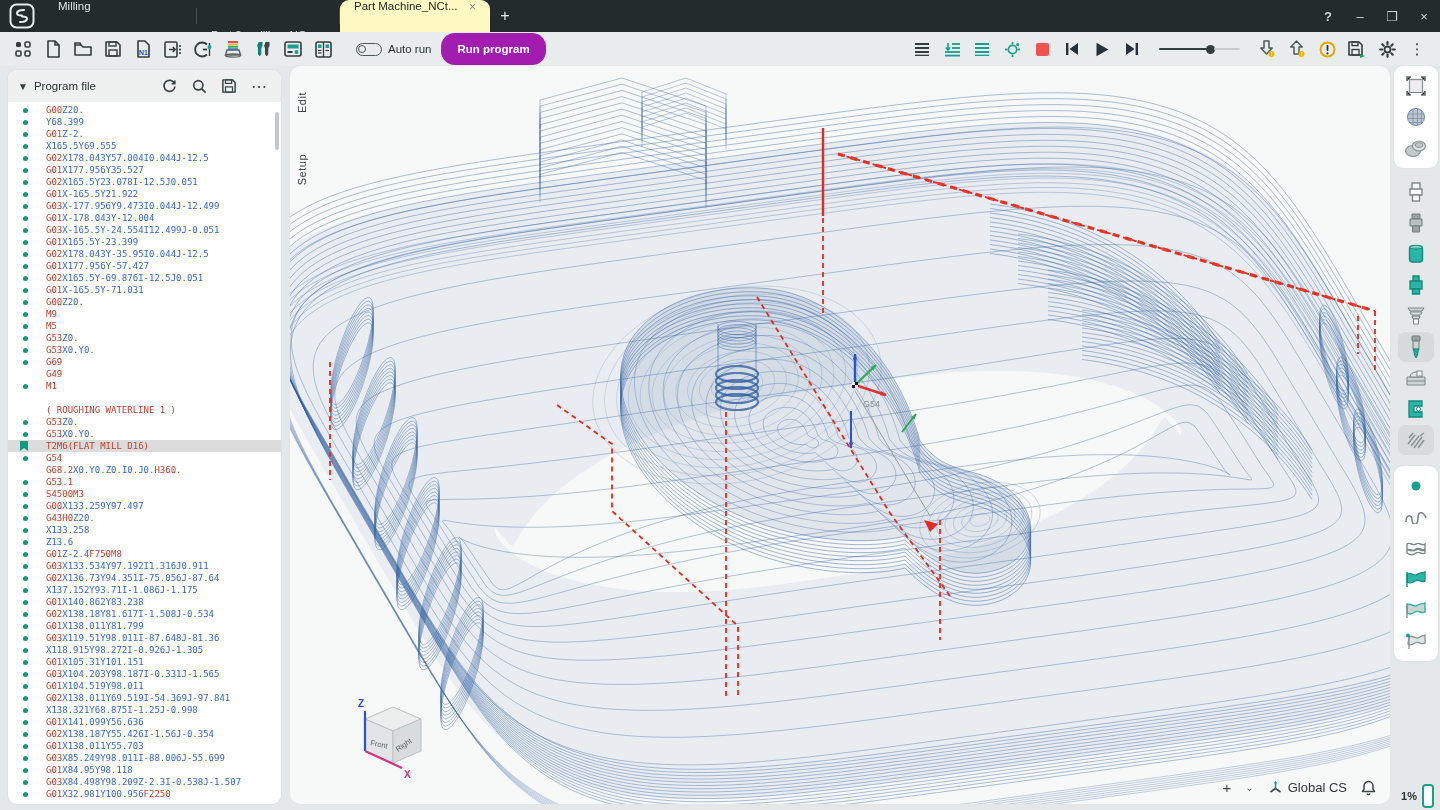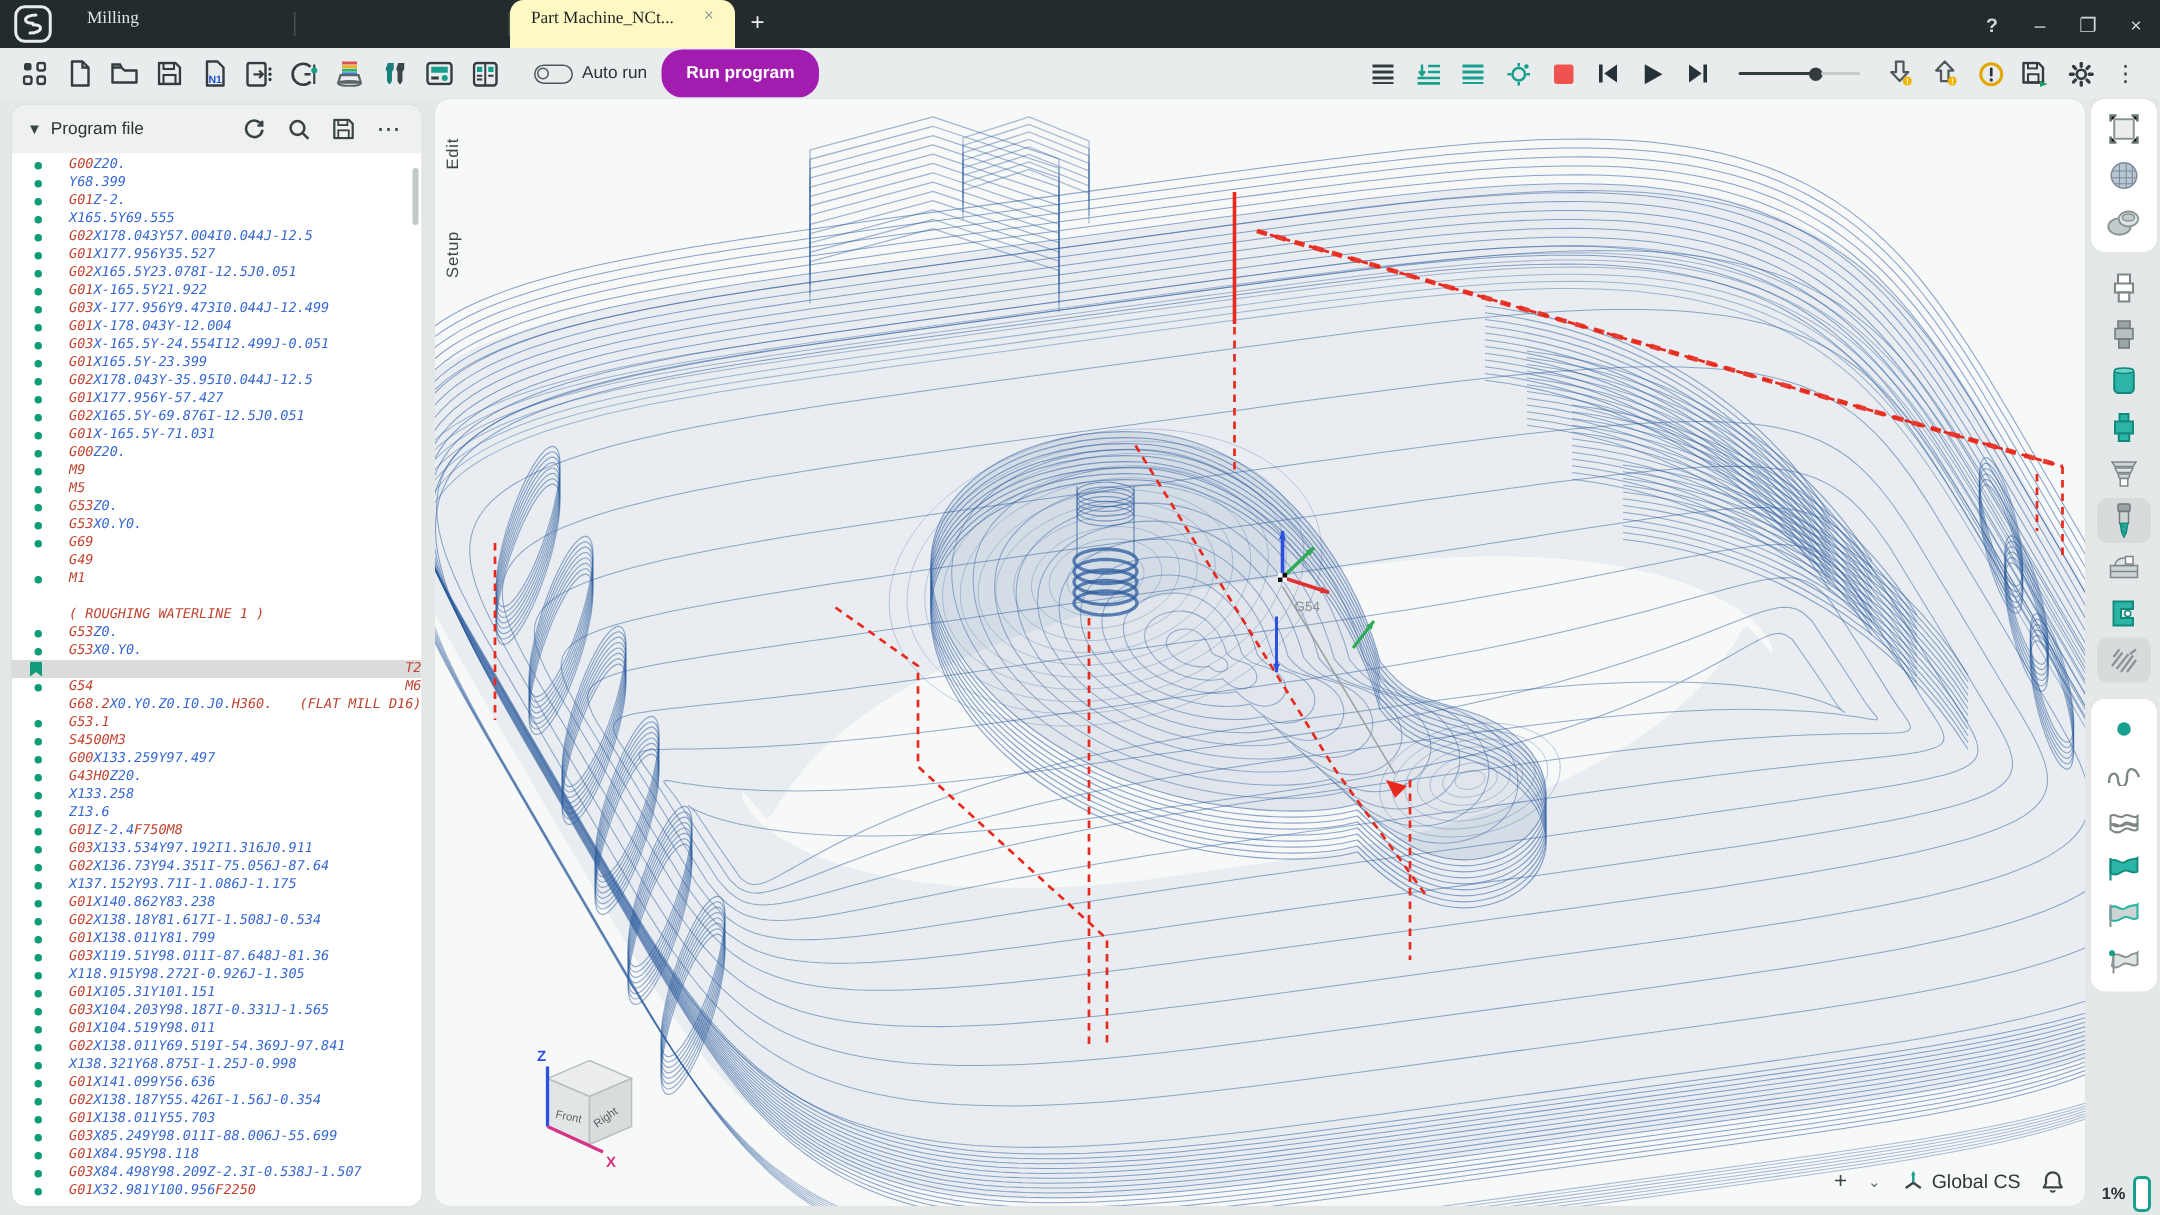--- a/index.html
+++ b/index.html
@@ -3,22 +3,22 @@
 <meta charset="utf-8">
 <style>
   * { margin:0; padding:0; box-sizing:border-box; }
   html,body { width:1440px; height:810px; overflow:hidden;
     font-family:"Liberation Sans", sans-serif; background:#e5e8e8; }
 
   
   .titlebar { position:absolute; left:0; top:0; width:1440px; height:32px;
     background:#232b2d; display:flex; align-items:stretch; color:#e8ecec; }
   .logo { width:26px; height:26px; margin:3px 9px 0 9px; flex:0 0 auto; }
-  .tab { display:flex; align-items:flex-end; padding:14px 14px; font-size:11.5px;
-    color:#dfe5e5; position:relative; cursor:default;font-family:Liberation Serif, serif; }
+  .tab { display:flex; align-items:flex-start; padding:0 14px; font-size:11.5px;
+    color:#dfe5e5; position:relative; cursor:default; }
   .tab .tlabel { white-space:nowrap; }
   .tab-sep { width:1px; height:16px; background:#45504f; align-self:center; }
   .tab.w1{ width:152px; } .tab.w2{ width:142px;margin-top:29px; }
   .tab.active { background:#fef9c3; color:#1f2526; border-radius:9px 9px 0 0;
     width:150px; justify-content:space-between; }
   .tab-close { font-size:12px; color:#7d8a8a; margin-left:8px; cursor:pointer; }
   .tab-add { width:30px; display:flex; align-items:center; justify-content:center;
     font-size:16px; color:#e8ecec; cursor:pointer; }
   .tb-spacer { flex:1; }
   .winbtn { width:32px; display:flex; align-items:center; justify-content:center;
@@ -51,23 +51,23 @@
     background:#fff; border-radius:9px; overflow:hidden;
     box-shadow:0 0 0 1px #dde2e2; }
   .panel-head { height:32px; background:#eff1f1; display:flex; align-items:center;
     padding:0 10px; gap:6px; }
   .panel-title { font-size:11.5px; font-weight:normal; color:#2a3233; flex:1; }
   .ph-icon { width:24px; height:24px; display:flex; align-items:center;
     justify-content:center; cursor:pointer; color:#3a4444; }
   .chev { font-size:10px; color:#3a4444; cursor:pointer; }
   .code { position:absolute; left:0; top:34px; right:0; bottom:0; overflow:hidden;
     font-family:"DejaVu Sans Mono", monospace; font-size:9px; line-height:12px; }
-  .crow { height:12px; display:flex; align-items:flex-end; white-space:nowrap;
-    position:relative; padding-left:38px;font-style:italic; }
-  .crow.hl { background:#dcdcdc;flex-direction:column; }
+  .crow { height:12px; display:flex; align-items:center; white-space:nowrap;
+    position:relative; padding-left:38px; }
+  .crow.hl { background:#dcdcdc; }
   .cdot { position:absolute; left:15px; top:3.5px; width:5px; height:5px;
     border-radius:50%; background:#0e9d78; }
   .cbook { position:absolute; left:12px; top:1px; width:8px; height:10px;
     background:#0e9d78; clip-path:polygon(0 0,100% 0,100% 100%,50% 70%,0 100%); }
   .tk-r { color:#c0432f; } .tk-b { color:#3668cf; }
   .pscroll { position:absolute; right:2px; top:42px; width:4px; height:38px;
     background:#c3c8c8; border-radius:2px; }
 
   
   .viewport { position:absolute; left:290px; top:66px; width:1100px; height:738px;

